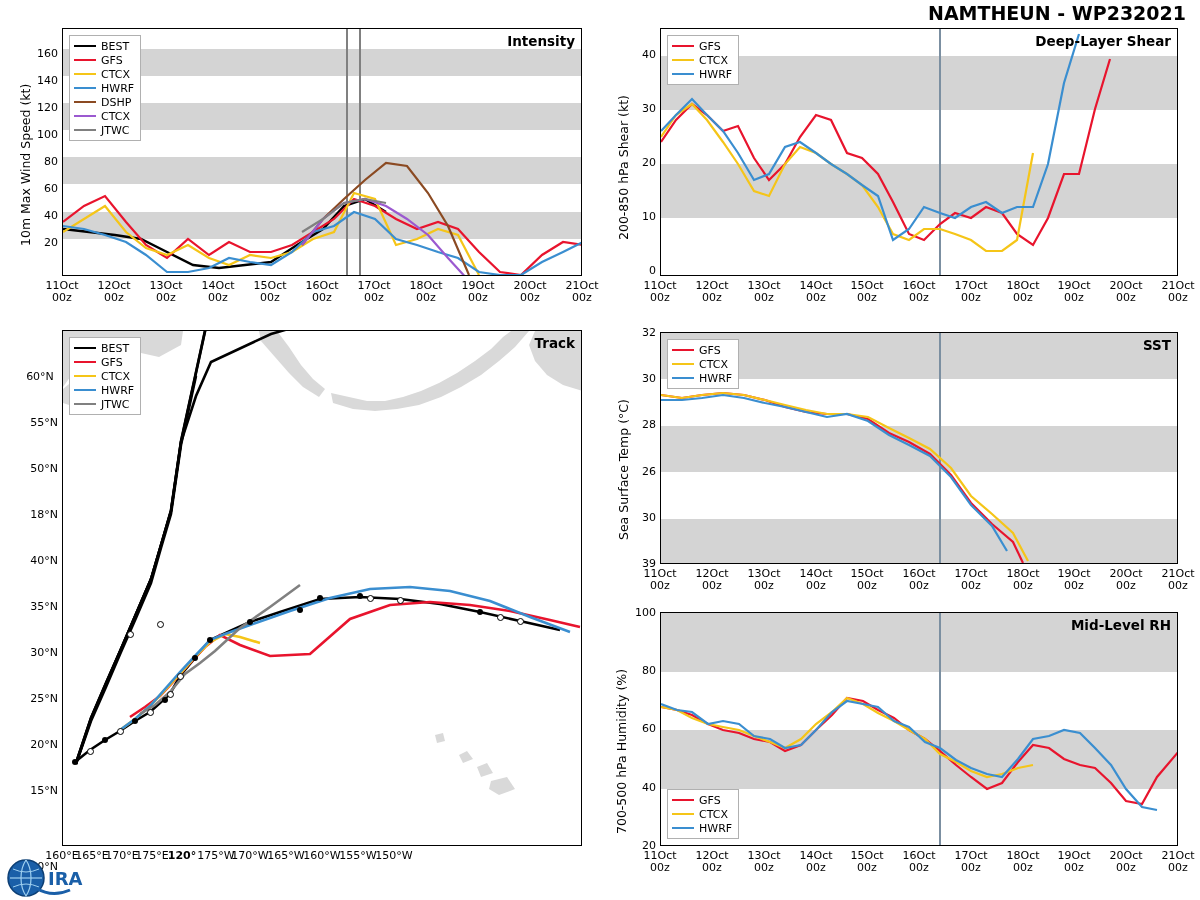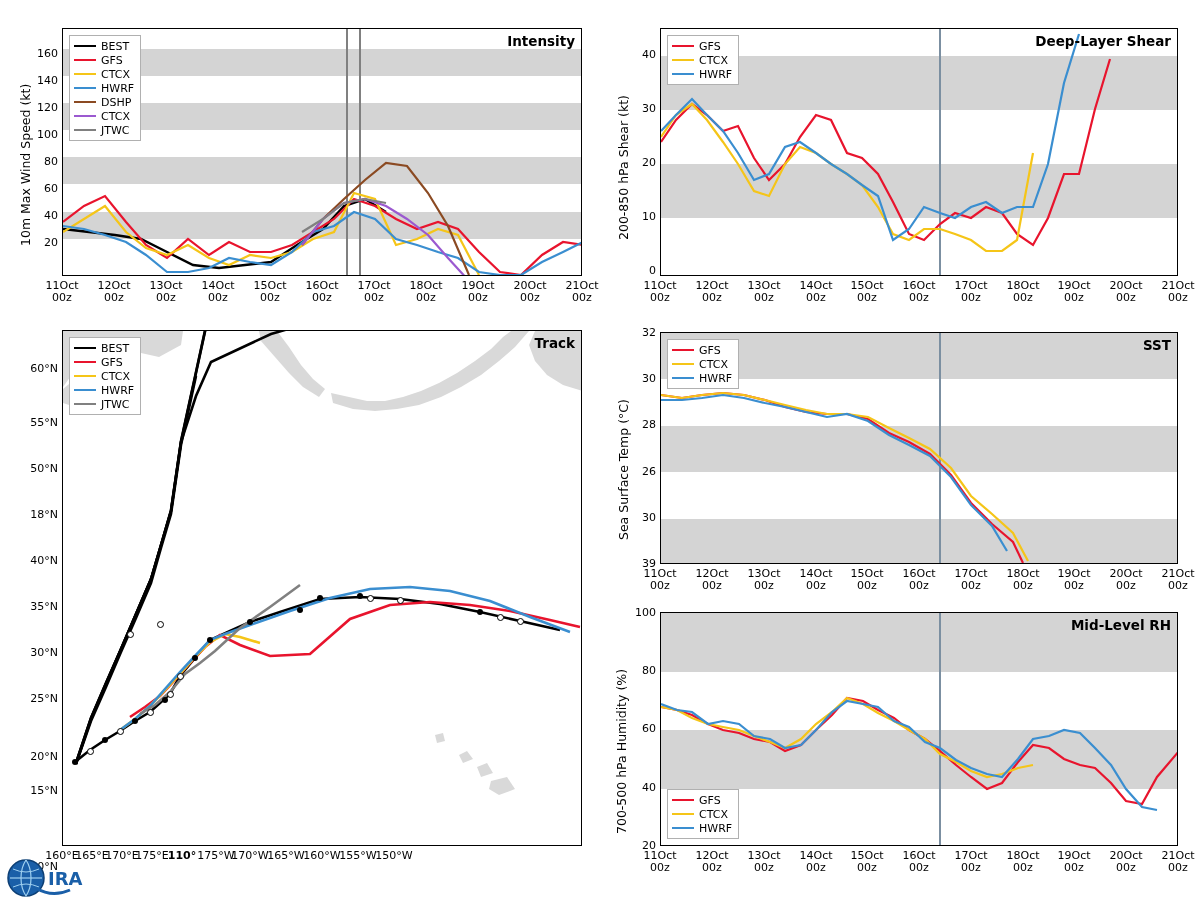--- a/index.html
+++ b/index.html
@@ -34,20 +34,21 @@
   .dot.open{background:#fff;border:1.4px solid #000;width:5px;height:5px;}
 
   
   .logo{position:absolute;left:6px;bottom:2px;width:96px;height:40px;}
 </style>
 </head>
 <body>
 
 <div class="page">
 
+  <div class="storm-title">NAMTHEUN - WP232021</div>
 
   <div class="panel" style="left:62px;top:28px;width:520px;height:248px;">
     <div class="plot" style="width:520px;height:248px;">
 
       <div class="band" style="top:19.5px;height:27px;"></div>
       <div class="band" style="top:74px;height:27px;"></div>
       <div class="band" style="top:128px;height:27px;"></div>
       <div class="band" style="top:182.5px;height:27px;"></div>
       <div class="vline gray" style="left:283px;"></div>
       <div class="vline gray" style="left:296px;"></div>
@@ -216,37 +217,37 @@
             <span class="swatch" style="border-top-color:#3a8ed0;"></span>
             <span class="txt">HWRF</span>
           </div>
         <div class="row">
             <span class="swatch" style="border-top-color:#808080;"></span>
             <span class="txt">JTWC</span>
           </div>
       </div>
     </div>
 
-    <div class="ytick" style="left:-40px;top:32px;width:36px;">60°N</div>
+    <div class="ytick" style="left:-40px;top:40px;width:36px;text-align:center;">60°N</div>
     <div class="ytick" style="left:-40px;top:86px;width:36px;">55°N</div>
     <div class="ytick" style="left:-40px;top:132px;width:36px;">50°N</div>
     <div class="ytick" style="left:-40px;top:178px;width:36px;">18°N</div>
     <div class="ytick" style="left:-40px;top:224px;width:36px;">40°N</div>
     <div class="ytick" style="left:-40px;top:270px;width:36px;">35°N</div>
     <div class="ytick" style="left:-40px;top:316px;width:36px;">30°N</div>
     <div class="ytick" style="left:-40px;top:362px;width:36px;">25°N</div>
-    <div class="ytick" style="left:-40px;top:408px;width:36px;margin-top:12px;">20°N</div>
+    <div class="ytick" style="left:-40px;top:408px;width:36px;">20°N</div>
     <div class="ytick" style="left:-40px;top:454px;width:36px;">15°N</div>
     <div class="ytick" style="left:-40px;top:500px;width:36px;margin-top:30px;">10°N</div>
 
     <div class="xtick" style="left:-22px;top:520px;width:44px;">160°E</div>
     <div class="xtick" style="left:8px;top:520px;width:44px;">165°E</div>
     <div class="xtick" style="left:38px;top:520px;width:44px;">170°E</div>
     <div class="xtick" style="left:68px;top:520px;width:44px;">175°E</div>
-    <div class="xtick" style="left:98px;top:520px;width:44px;font-weight:bold;">110°</div>
+    <div class="xtick" style="left:98px;top:520px;width:44px;font-weight:bold;">120°</div>
     <div class="xtick" style="left:130px;top:520px;width:48px;">175°W</div>
     <div class="xtick" style="left:164px;top:520px;width:48px;">170°W</div>
     <div class="xtick" style="left:200px;top:520px;width:48px;">165°W</div>
     <div class="xtick" style="left:236px;top:520px;width:48px;">160°W</div>
     <div class="xtick" style="left:272px;top:520px;width:48px;">155°W</div>
     <div class="xtick" style="left:308px;top:520px;width:48px;">150°W</div>
   </div>
 
   <div class="panel" style="left:660px;top:28px;width:518px;height:248px;">
     <div class="plot" style="width:518px;height:248px;">

